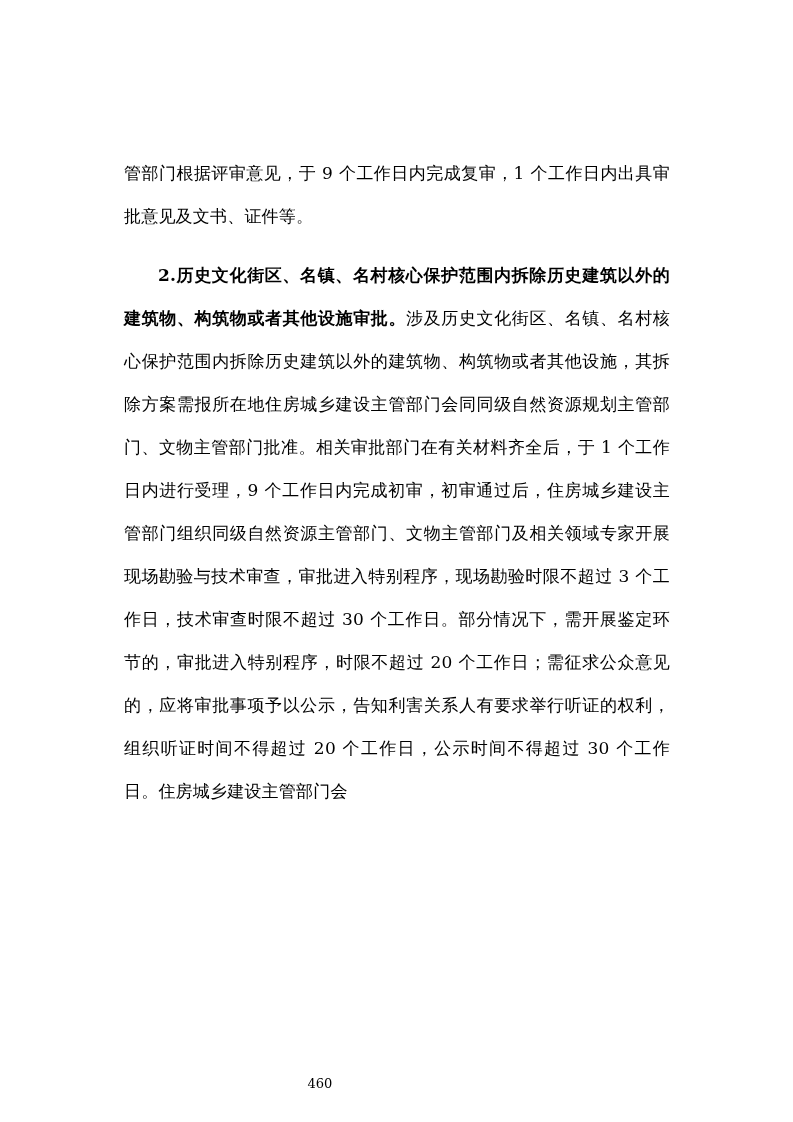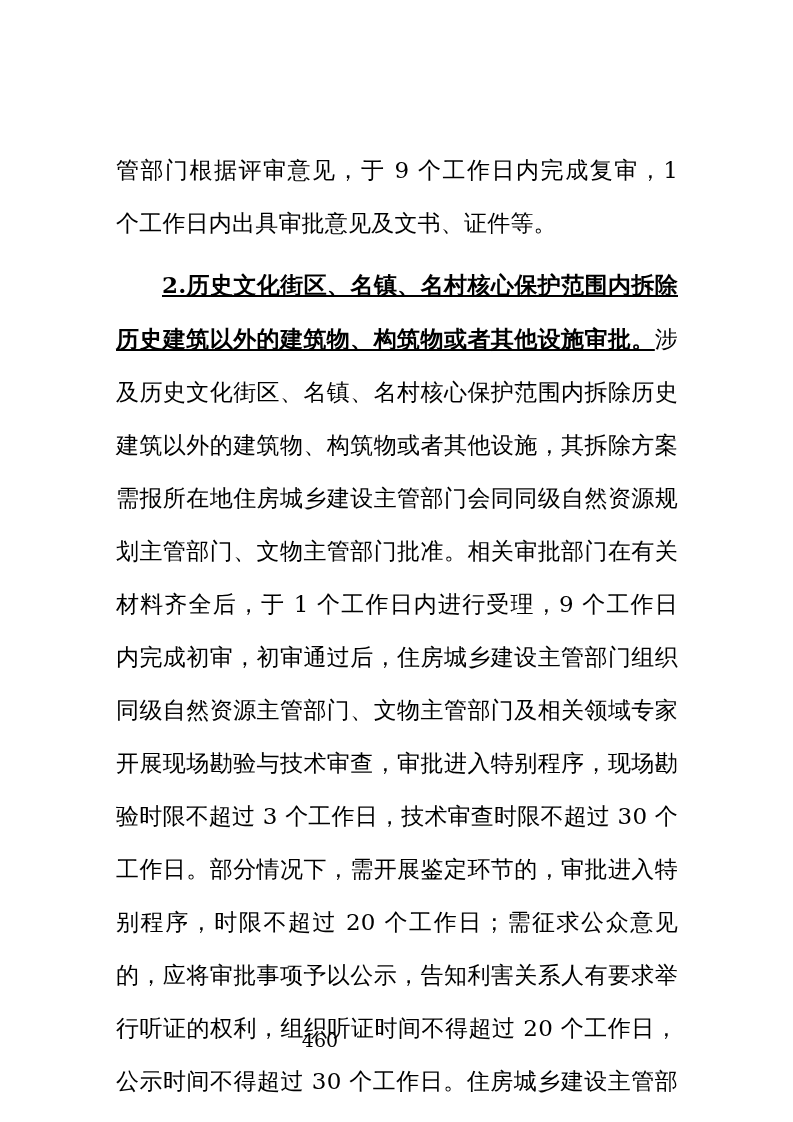--- a/index.html
+++ b/index.html
@@ -22,41 +22,40 @@
     height: 1122px;
     background: #fff;
   }
   .content {
     position: absolute;
     left: 108px;
     top: 136px;
     width: 578px;
   }
   p {
-    margin: 8px;
-    font-size: 23px;
-    line-height: 53px;
+    margin: 16px;
+    font-size: 17px;
+    line-height: 43px;
     text-align: justify;
     text-justify: inter-ideograph;
     letter-spacing: 0.2px;
   }
   p.indent {
     text-indent: 2em;
   }
   .bold-lead {
     font-weight: bold;
-    text-decoration: underline;
   }
   .pagenum {
     position: absolute;
     left: 0;
-    top: 1029px;
+    top: 1076px;
     width: 640px;
     text-align: center;
-    font-size: 19px;
+    font-size: 13px;
     font-family: "DejaVu Serif", "Liberation Serif", serif;
   }
 </style>
 </head>
 <body>
 
 <div class="page">
   <div class="content">
 
     <p class="para">管部门根据评审意见，于 9 个工作日内完成复审，1 个工作日内出具审批意见及文书、证件等。</p>

